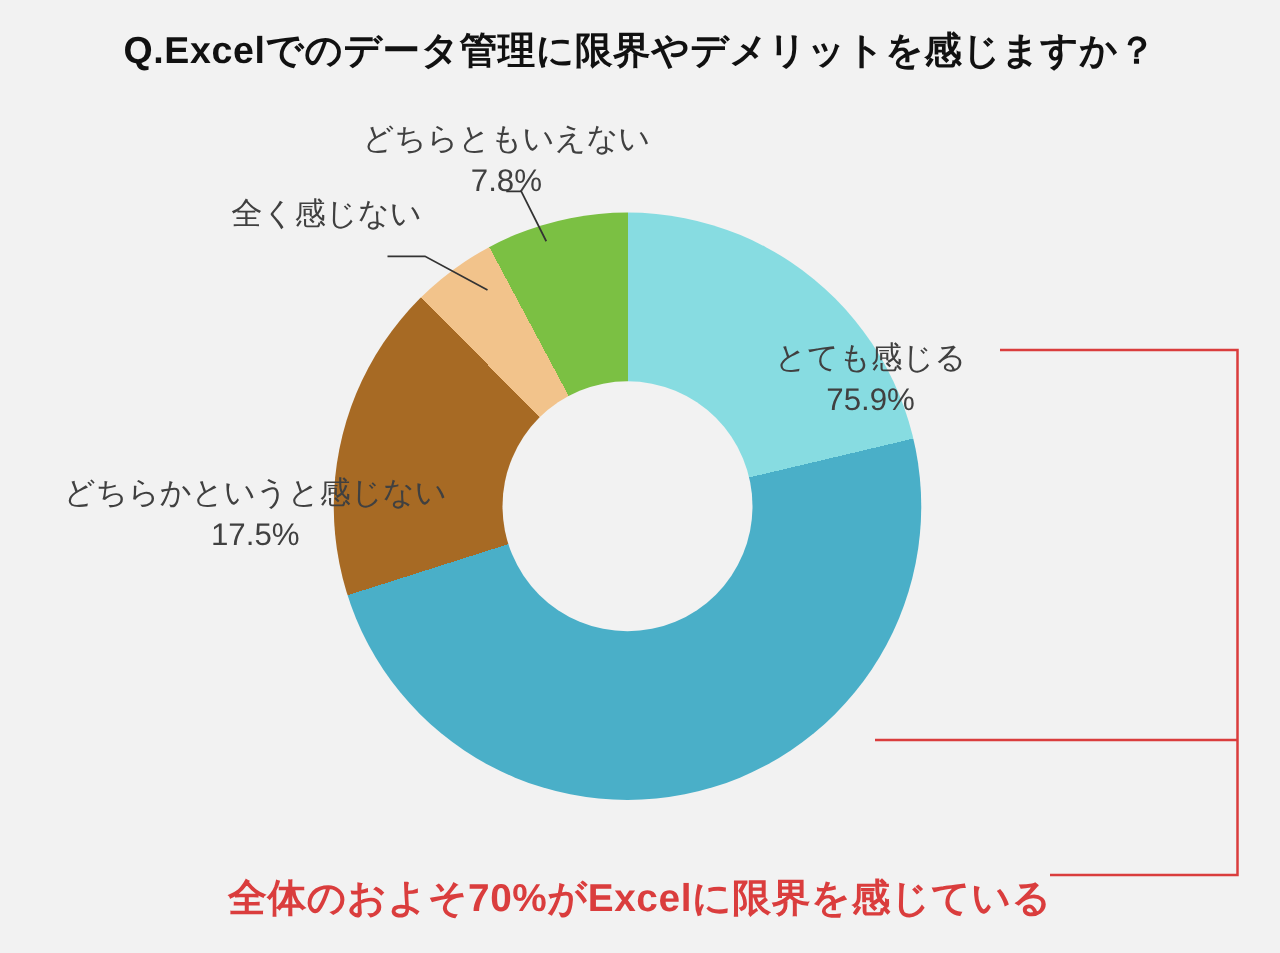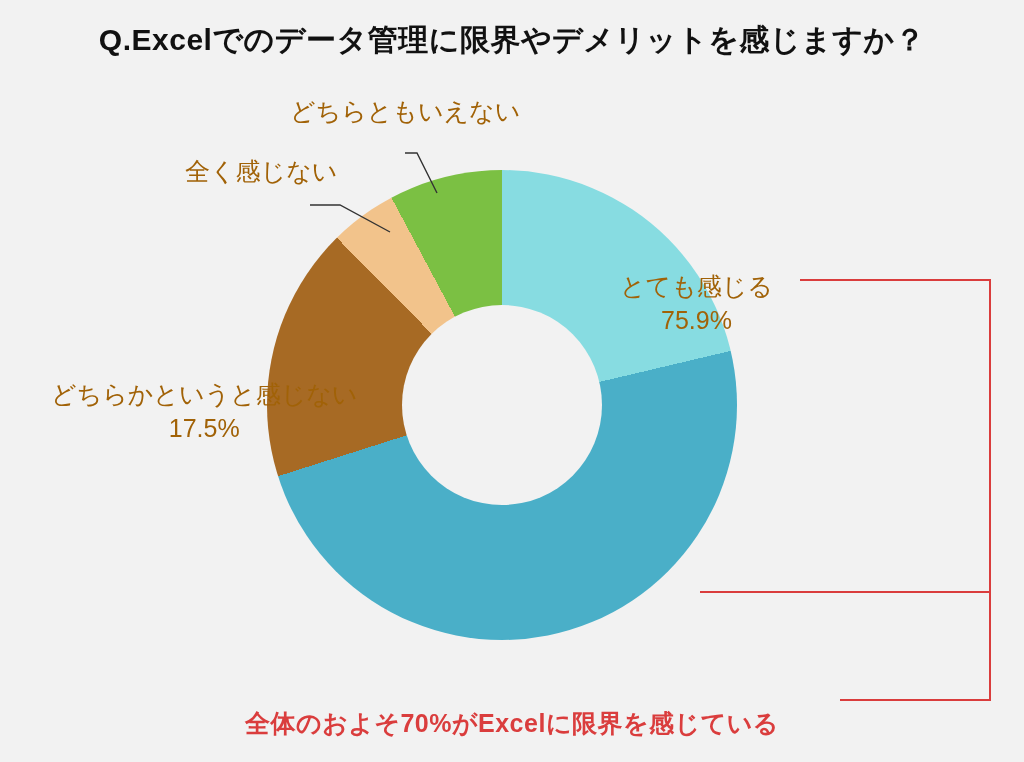--- a/index.html
+++ b/index.html
@@ -49,39 +49,39 @@
     margin-top: -100px;
     background: #f2f2f2;
     border-radius: 50%;
   }
   .label {
     position: absolute;
     text-align: center;
     font-size: 25px;
     line-height: 1.35;
     white-space: nowrap;
-    color: #a16207;
+    color: #404040;
   }
   .label .pct {
     display: block;
   }
   .leader {
     position: absolute;
     stroke: #333;
     stroke-width: 1.4;
     fill: none;
     overflow: visible;
   }
   .footnote {
     position: absolute;
     bottom: 22px;
     left: 0;
     width: 1024px;
     text-align: center;
-    font-size: 25px;
+    font-size: 31px;
     font-weight: 700;
     color: #da3d3d;
     letter-spacing: 0.5px;
   }
   .bracket {
     position: absolute;
     overflow: visible;
     stroke: #da3d3d;
     stroke-width: 2;
     fill: none;
@@ -111,20 +111,21 @@
     <span>どちらかというと感じない</span>
     <span class="pct">17.5%</span>
   </div>
 
   <div id="lbl3" class="label" style="left:185px; top:155px;">
     <span>全く感じない</span>
   </div>
 
   <div id="lbl4" class="label" style="left:290px; top:95px;">
     <span>どちらともいえない</span>
+    <span class="pct">7.8%</span>
   </div>
 
   <svg class="leader" style="left:0; top:0;" width="1024" height="762">
 
     <polyline points="390,232 340,205 310,205"></polyline>
 
     <polyline points="437,193 417,153 405,153"></polyline>
   </svg>
 
   <svg class="bracket" style="left:0; top:0;" width="1024" height="762">

